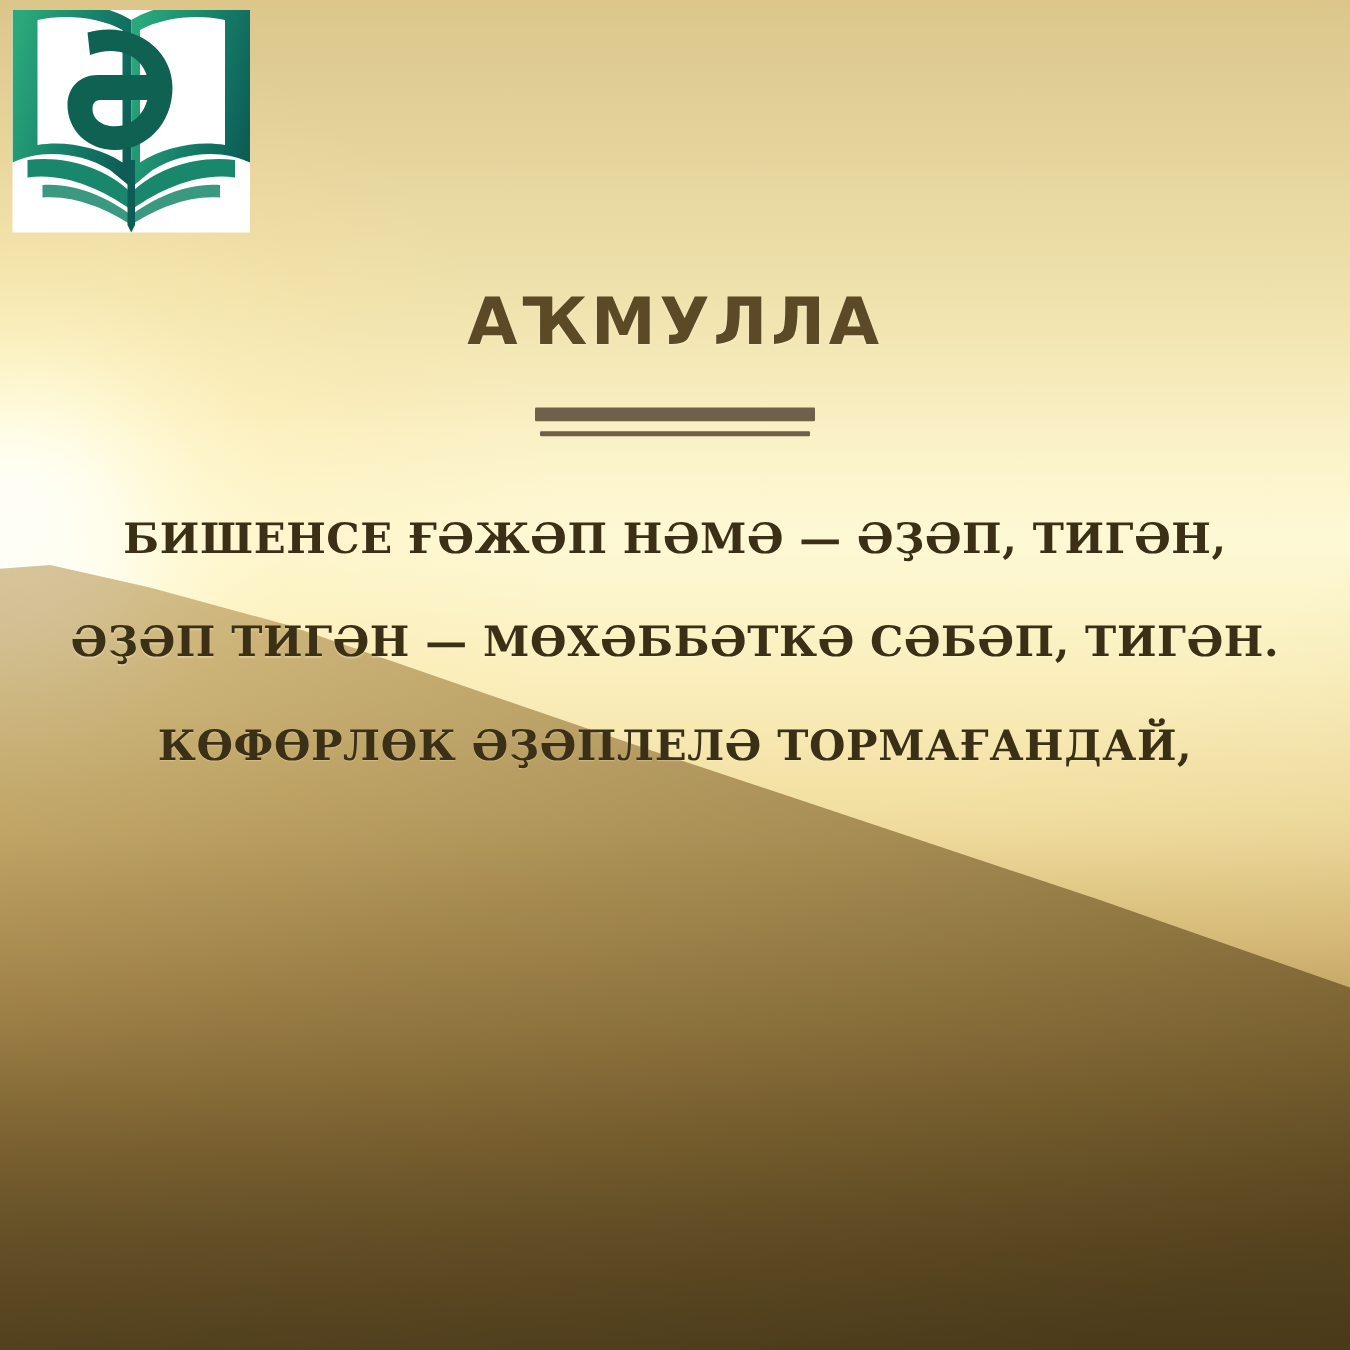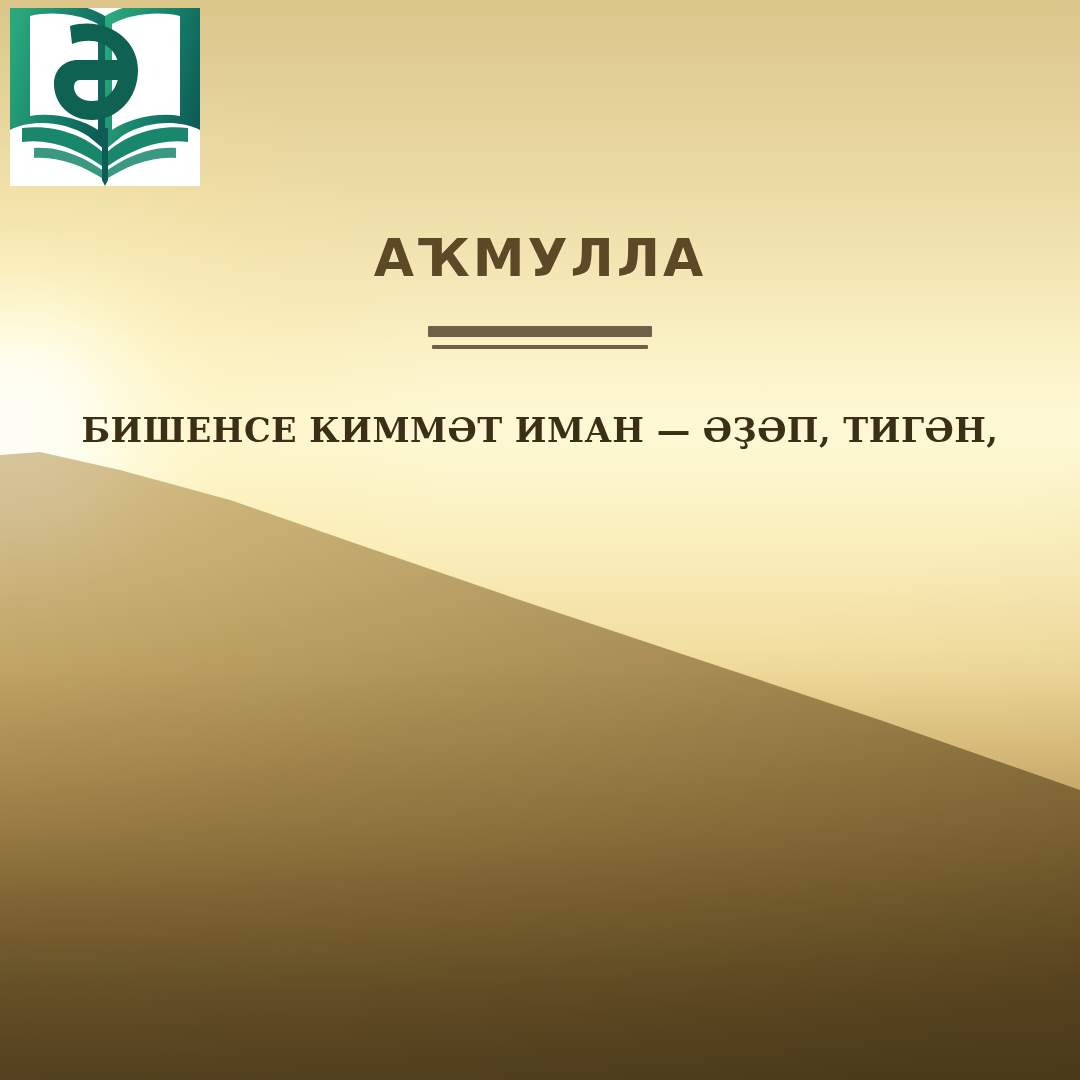--- a/index.html
+++ b/index.html
@@ -237,17 +237,19 @@
   <div class="content">
 
     <h1 class="title">АҠМУЛЛА</h1>
 
     <div class="divider">
       <div class="bar-thick"></div>
       <div class="bar-thin"></div>
     </div>
 
     <div class="verse">
-      <div class="verse-line">БИШЕНСЕ КИММӘТ ИМАН — ӘҘӘП, ТИГӘН,</div>
+      <div class="verse-line">БИШЕНСЕ ҒӘЖӘП НӘМӘ — ӘҘӘП, ТИГӘН,</div>
+      <div class="verse-line">ӘҘӘП ТИГӘН — МӨХӘББӘТКӘ СӘБӘП, ТИГӘН.</div>
+      <div class="verse-line">КӨФӨРЛӨК ӘҘӘПЛЕЛӘ ТОРМАҒАНДАЙ,</div>
     </div>
 
   </div>
 </div>
 
 </body></html>

